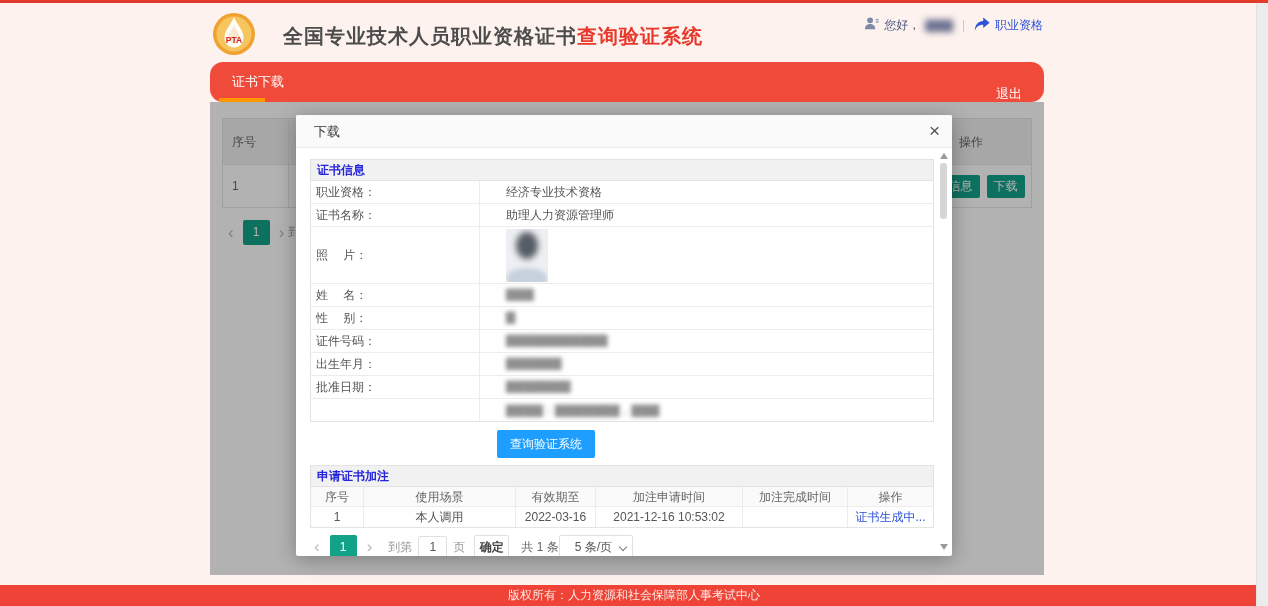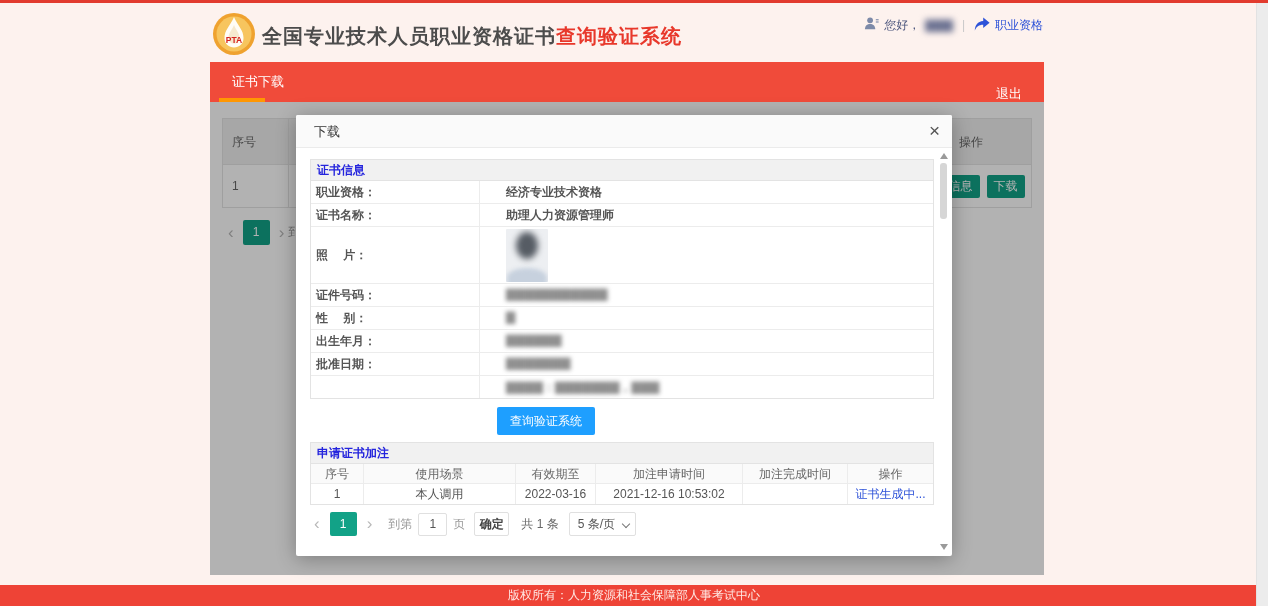--- a/index.html
+++ b/index.html
@@ -8,28 +8,28 @@
     position: relative;
     background: #fdf2ee;
     font-family: "Liberation Sans", "DejaVu Sans", sans-serif;
     overflow: hidden;
     color: #333;
   }
   
   .topline { position:absolute; top:0; left:0; width:100%; height:3px; background:#e23b2e; }
   .site-header { position:absolute; top:3px; left:0; width:100%; height:59px; }
   .brand { position:absolute; left:212px; top:9px; display:flex; align-items:center; gap:6px; }
-  .brand-title { font-size:20px; font-weight:bold; color:#4c4c4c; letter-spacing:1px; }
+  .brand-title { font-size:20px; font-weight:bold; color:#4c4c4c; letter-spacing:1px;margin-left:21px; }
   .brand-title .accent { color:#e8382b; }
   .user-area { position:absolute; right:225px; top:13px; display:flex; align-items:center; gap:5px; font-size:12px; color:#4a547c; }
   .user-area .masked { filter:blur(3px); color:#6a7090; }
   .user-area .sep { color:#c9c9c9; margin:0 4px; }
   .user-area .vlink { color:#2d52d8; text-decoration:none; }
   
-  .nav { position:absolute; left:210px; top:62px; width:834px; height:40px; background:#f04b3a; }
+  .nav { position:absolute; left:210px; top:62px; width:834px; height:40px; background:#f04b3a;border-radius:13px; }
   .nav-tab { position:absolute; left:0; top:0; height:40px; padding:0 22px; display:flex; align-items:center; color:#fff; font-size:13px; cursor:pointer; }
   .nav-underline { position:absolute; left:9px; bottom:0; width:46px; height:4px; background:#ff9702; }
   .nav-logout { position:absolute; right:22px; top:0; height:40px; display:flex; align-items:center; color:#fff; font-size:13px; cursor:pointer;margin-top:12px; }
   
   .panel { position:absolute; left:210px; top:102px; width:834px; height:473px; background:#fff; }
   .bg-table { position:absolute; left:12px; top:16px; width:810px; border:1px solid #e4e4e4; font-size:12px; color:#666; }
   .bg-thead { display:flex; height:46px; line-height:46px; background:#f0f0f0; border-bottom:1px solid #e4e4e4; }
   .bg-trow  { display:flex; height:42px; line-height:42px; background:#fff; align-items:center; }
   .bg-col-serial { width:66px; padding-left:9px; border-right:1px solid #e4e4e4; height:100%; }
   .bg-col-mid { flex:1; height:100%; border-right:1px solid #e4e4e4; }
@@ -48,21 +48,21 @@
   .modal-body { position:absolute; top:34px; bottom:0; left:0; right:0; padding:10px 18px 0 14px; overflow:hidden; }
   
   .mscroll { position:absolute; top:38px; bottom:6px; right:3px; width:10px; z-index:3; }
   .sb-up,.sb-down { position:absolute; left:1px; width:0; height:0; border-left:4px solid transparent; border-right:4px solid transparent; cursor:pointer; }
   .sb-up { top:0; border-bottom:6px solid #9a9a9a; }
   .sb-down { bottom:0; border-top:6px solid #9a9a9a; }
   .sb-thumb { position:absolute; top:10px; left:1px; width:7px; height:56px; background:#d6d6d6; border-radius:3px; cursor:pointer; }
   
   .section-bar { height:21px; background:#f1f1f1; border:1px solid #e3e3e3; border-bottom:none; line-height:20px; padding-left:6px; font-size:12px; font-weight:bold; color:#2424dd; }
   .cert-table { border:1px solid #e3e3e3; font-size:12px; color:#555; background:#fff; }
-  .crow { display:flex; border-top:1px solid #ececec; min-height:19px;font-weight:bold; }
+  .crow { display:flex; border-top:1px solid #ececec; min-height:19px; }
   .crow:first-child { border-top:none; }
   .clabel { width:169px; border-right:1px solid #ececec; padding:3px 0 2px 5px; }
   .cvalue { flex:1; padding:3px 0 2px 26px; color:#555; }
   .crow.photo-row { height:57px; }
   .crow.photo-row .clabel, .crow.photo-row .cvalue { display:flex; align-items:center; }
   .redacted { color:#909090; filter:blur(2px); letter-spacing:0; }
   .photo { position:relative; width:42px; height:53px; background:#edeff2; overflow:hidden; border-radius:1px; }
   .photo .head { position:absolute; left:10px; top:3px; width:22px; height:27px; border-radius:50%; background:#565c64; filter:blur(3px); }
   .photo .shoulders { position:absolute; left:1px; bottom:-5px; width:40px; height:19px; border-radius:50% 50% 0 0; background:#c7d1de; filter:blur(2px); }
   
@@ -77,21 +77,21 @@
   .ac1 { width:53px; } .ac2 { width:152px; } .ac3 { width:80px; }
   .ac4 { width:147px; } .ac5 { width:105px; } .ac6 { flex:1; }
   .ann-link { color:#2d52d8; cursor:pointer; text-overflow:ellipsis; overflow:hidden; display:block; padding:0 2px; }
   
   .mpager { margin-top:6px; display:flex; align-items:center; font-size:12px; color:#999; height:26px; }
   .mpager .pg-current { width:27px; height:24px; line-height:24px; margin:0 6px; }
   .goto-label { margin-left:12px; }
   .goto-input { width:29px; height:23px; border:1px solid #e0e0e0; border-radius:2px; text-align:center; font-size:12px; color:#555; margin:0 6px; }
   .confirm-btn { margin-left:9px; width:35px; height:24px; background:#fff; border:1px solid #e0e0e0; border-radius:2px; font-size:12px; color:#444; font-weight:bold; cursor:pointer; }
   .total-label { margin-left:12px; color:#666; }
-  .perpage { position:relative; margin-left:10px; height:24px; line-height:22px; border:1px solid #e0e0e0; border-radius:2px; padding:0 20px 0 8px; color:#555; cursor:pointer; }
+  .perpage { position:relative; height:24px; line-height:22px; border:1px solid #e0e0e0; border-radius:2px; padding:0 20px 0 15px; color:#555; cursor:pointer; }
   .perpage .dd-chevron { position:absolute; right:6px; top:8px; width:6px; height:6px; border-right:1.5px solid #777; border-bottom:1.5px solid #777; transform:rotate(45deg); }
   
   .footer { position:absolute; left:0; bottom:0; width:100%; height:21px; background:#ee4336; display:flex; align-items:center; justify-content:center; font-size:12px; color:#ffe9e4; }
   
   .browser-scrollbar { position:absolute; right:0; top:3px; bottom:0; width:12px; background:#ececec; border-left:1px solid #e2e2e2; z-index:30; }
 </style>
 </head>
 <body>
 
 <div class="topline"></div>
@@ -185,26 +185,30 @@
       <div class="crow photo-row">
         <div class="clabel">照　 片：</div>
         <div class="cvalue">
           <div class="photo">
             <div class="head"></div>
             <div class="shoulders"></div>
           </div>
         </div>
       </div>
       <div class="crow">
+        <div class="clabel">姓　 名：</div>
+        <div class="cvalue redacted">▇▇▇</div>
+      </div>
+      <div class="crow">
+        <div class="clabel">性　 别：</div>
+        <div class="cvalue redacted">▇</div>
+      </div>
+      <div class="crow">
         <div class="clabel">证件号码：</div>
         <div class="cvalue redacted">▇▇▇▇▇▇▇▇▇▇▇</div>
-      </div>
-      <div class="crow">
-        <div class="clabel">性　 别：</div>
-        <div class="cvalue redacted">▇</div>
       </div>
       <div class="crow">
         <div class="clabel">出生年月：</div>
         <div class="cvalue redacted">▇▇▇▇▇▇</div>
       </div>
       <div class="crow">
         <div class="clabel">批准日期：</div>
         <div class="cvalue redacted">▇▇▇▇▇▇▇</div>
       </div>
       <div class="crow">

